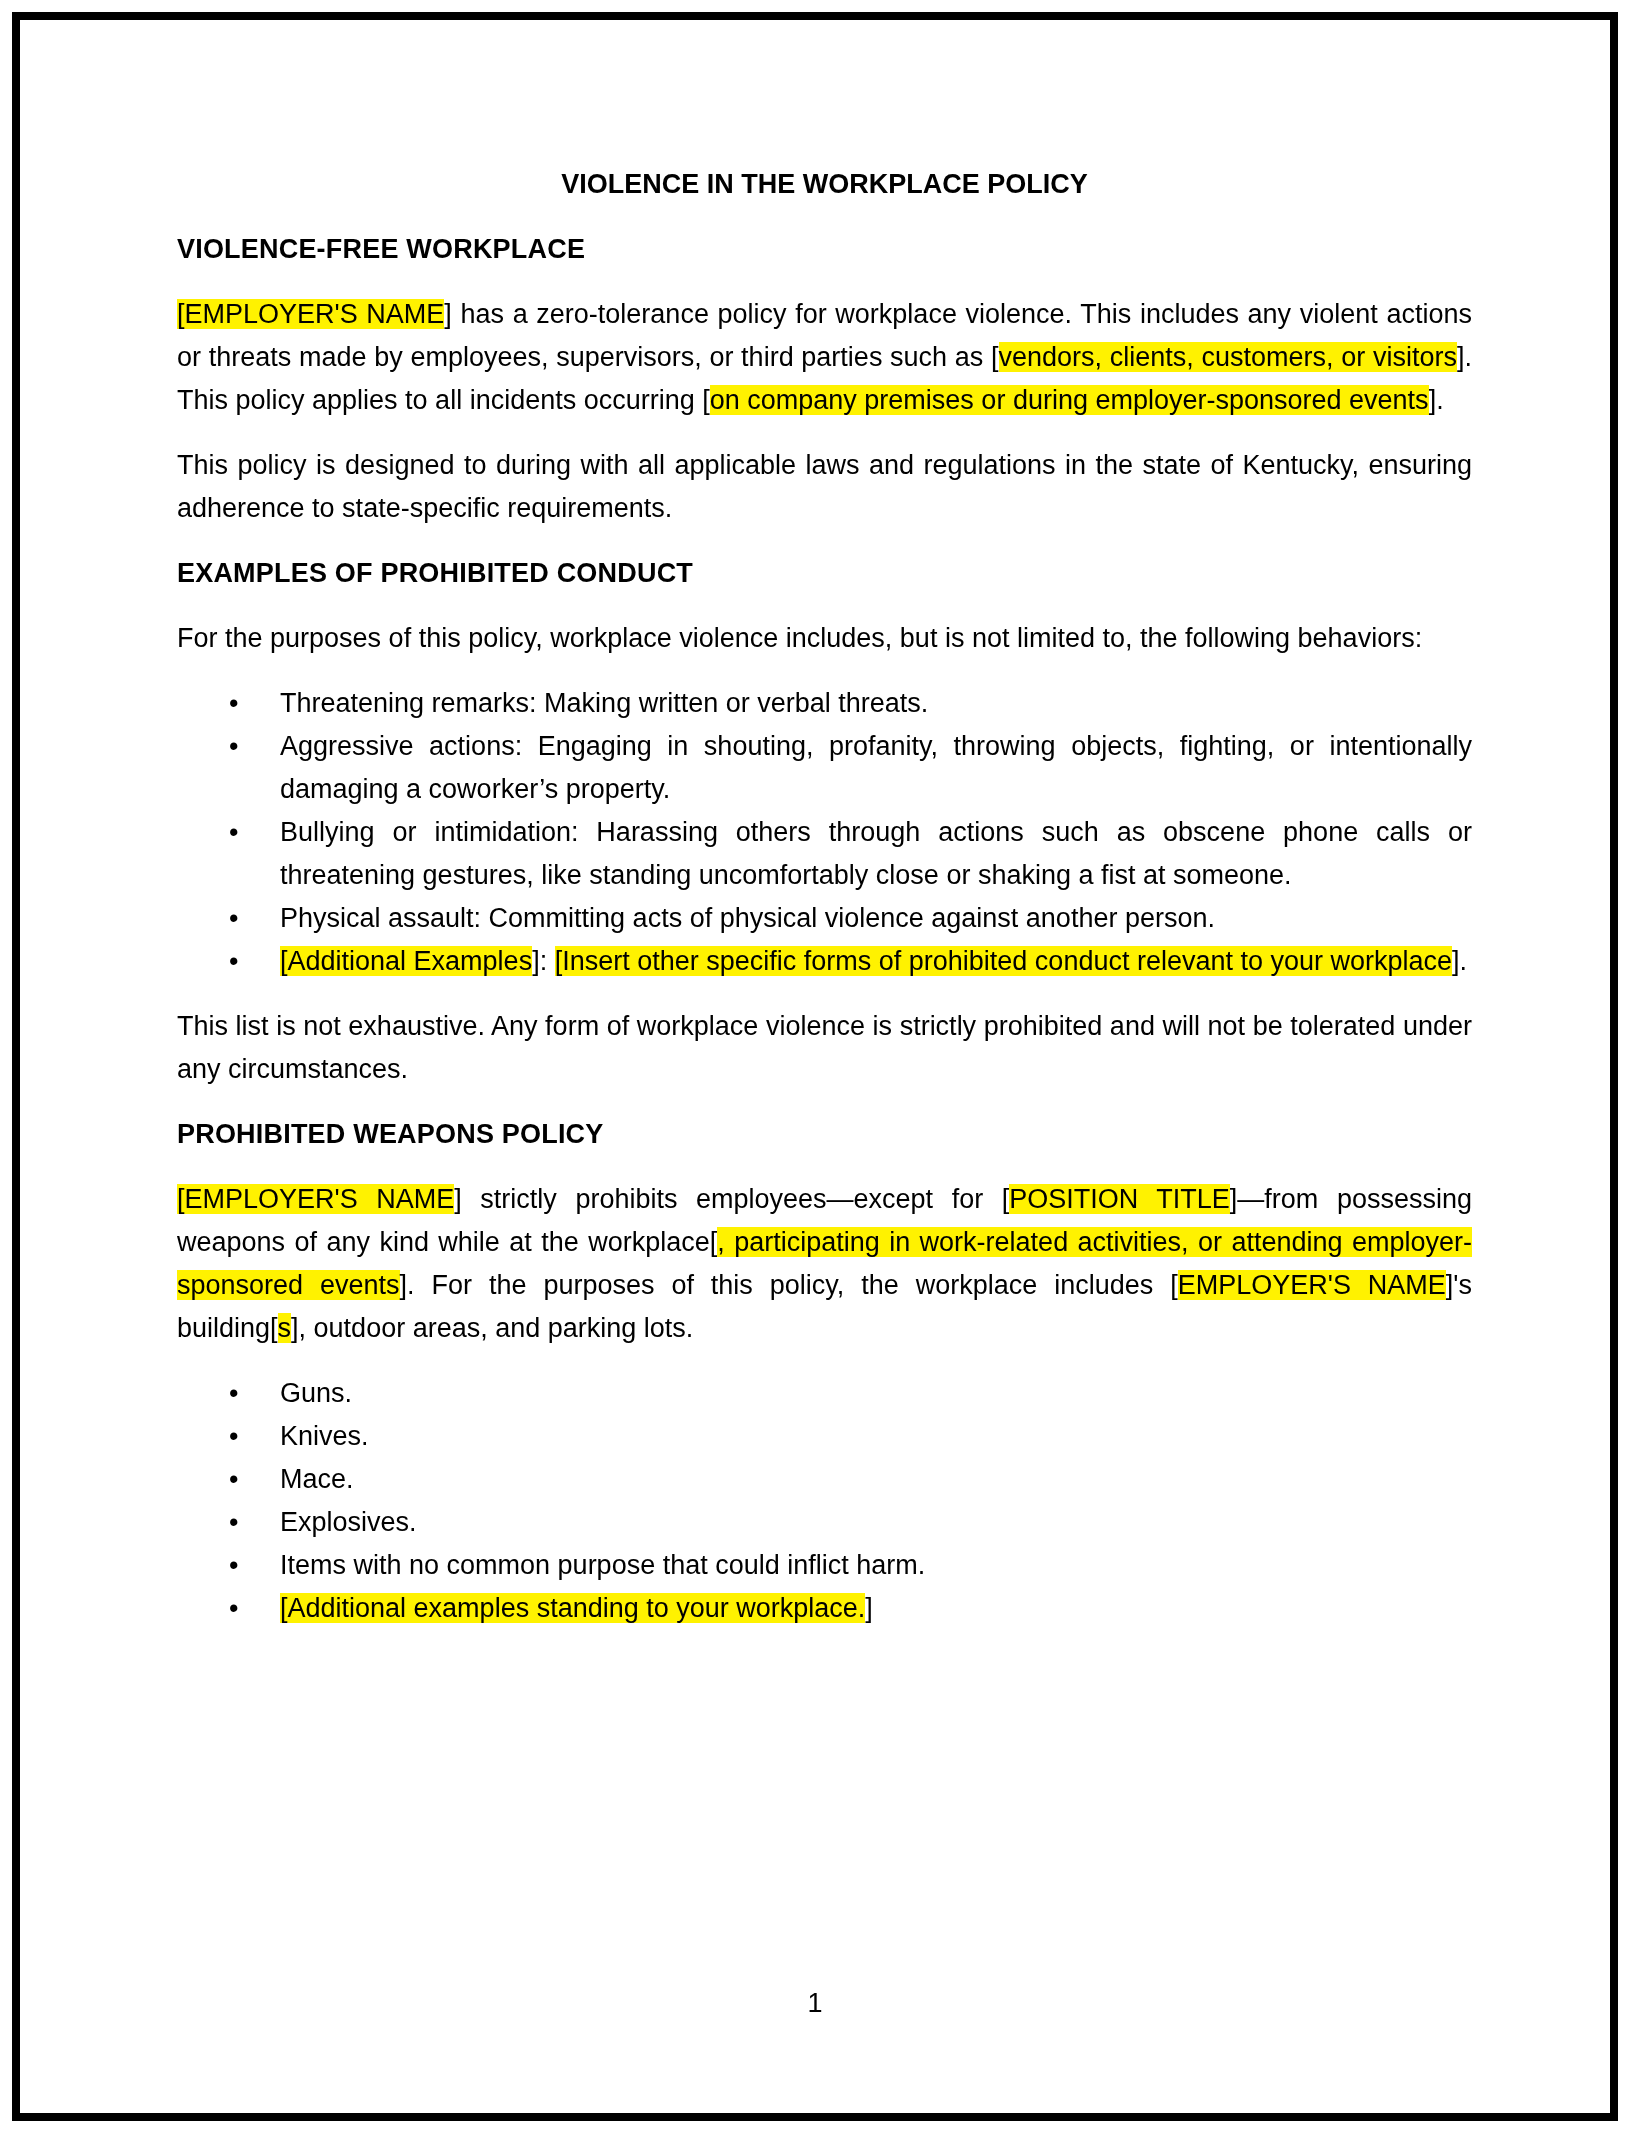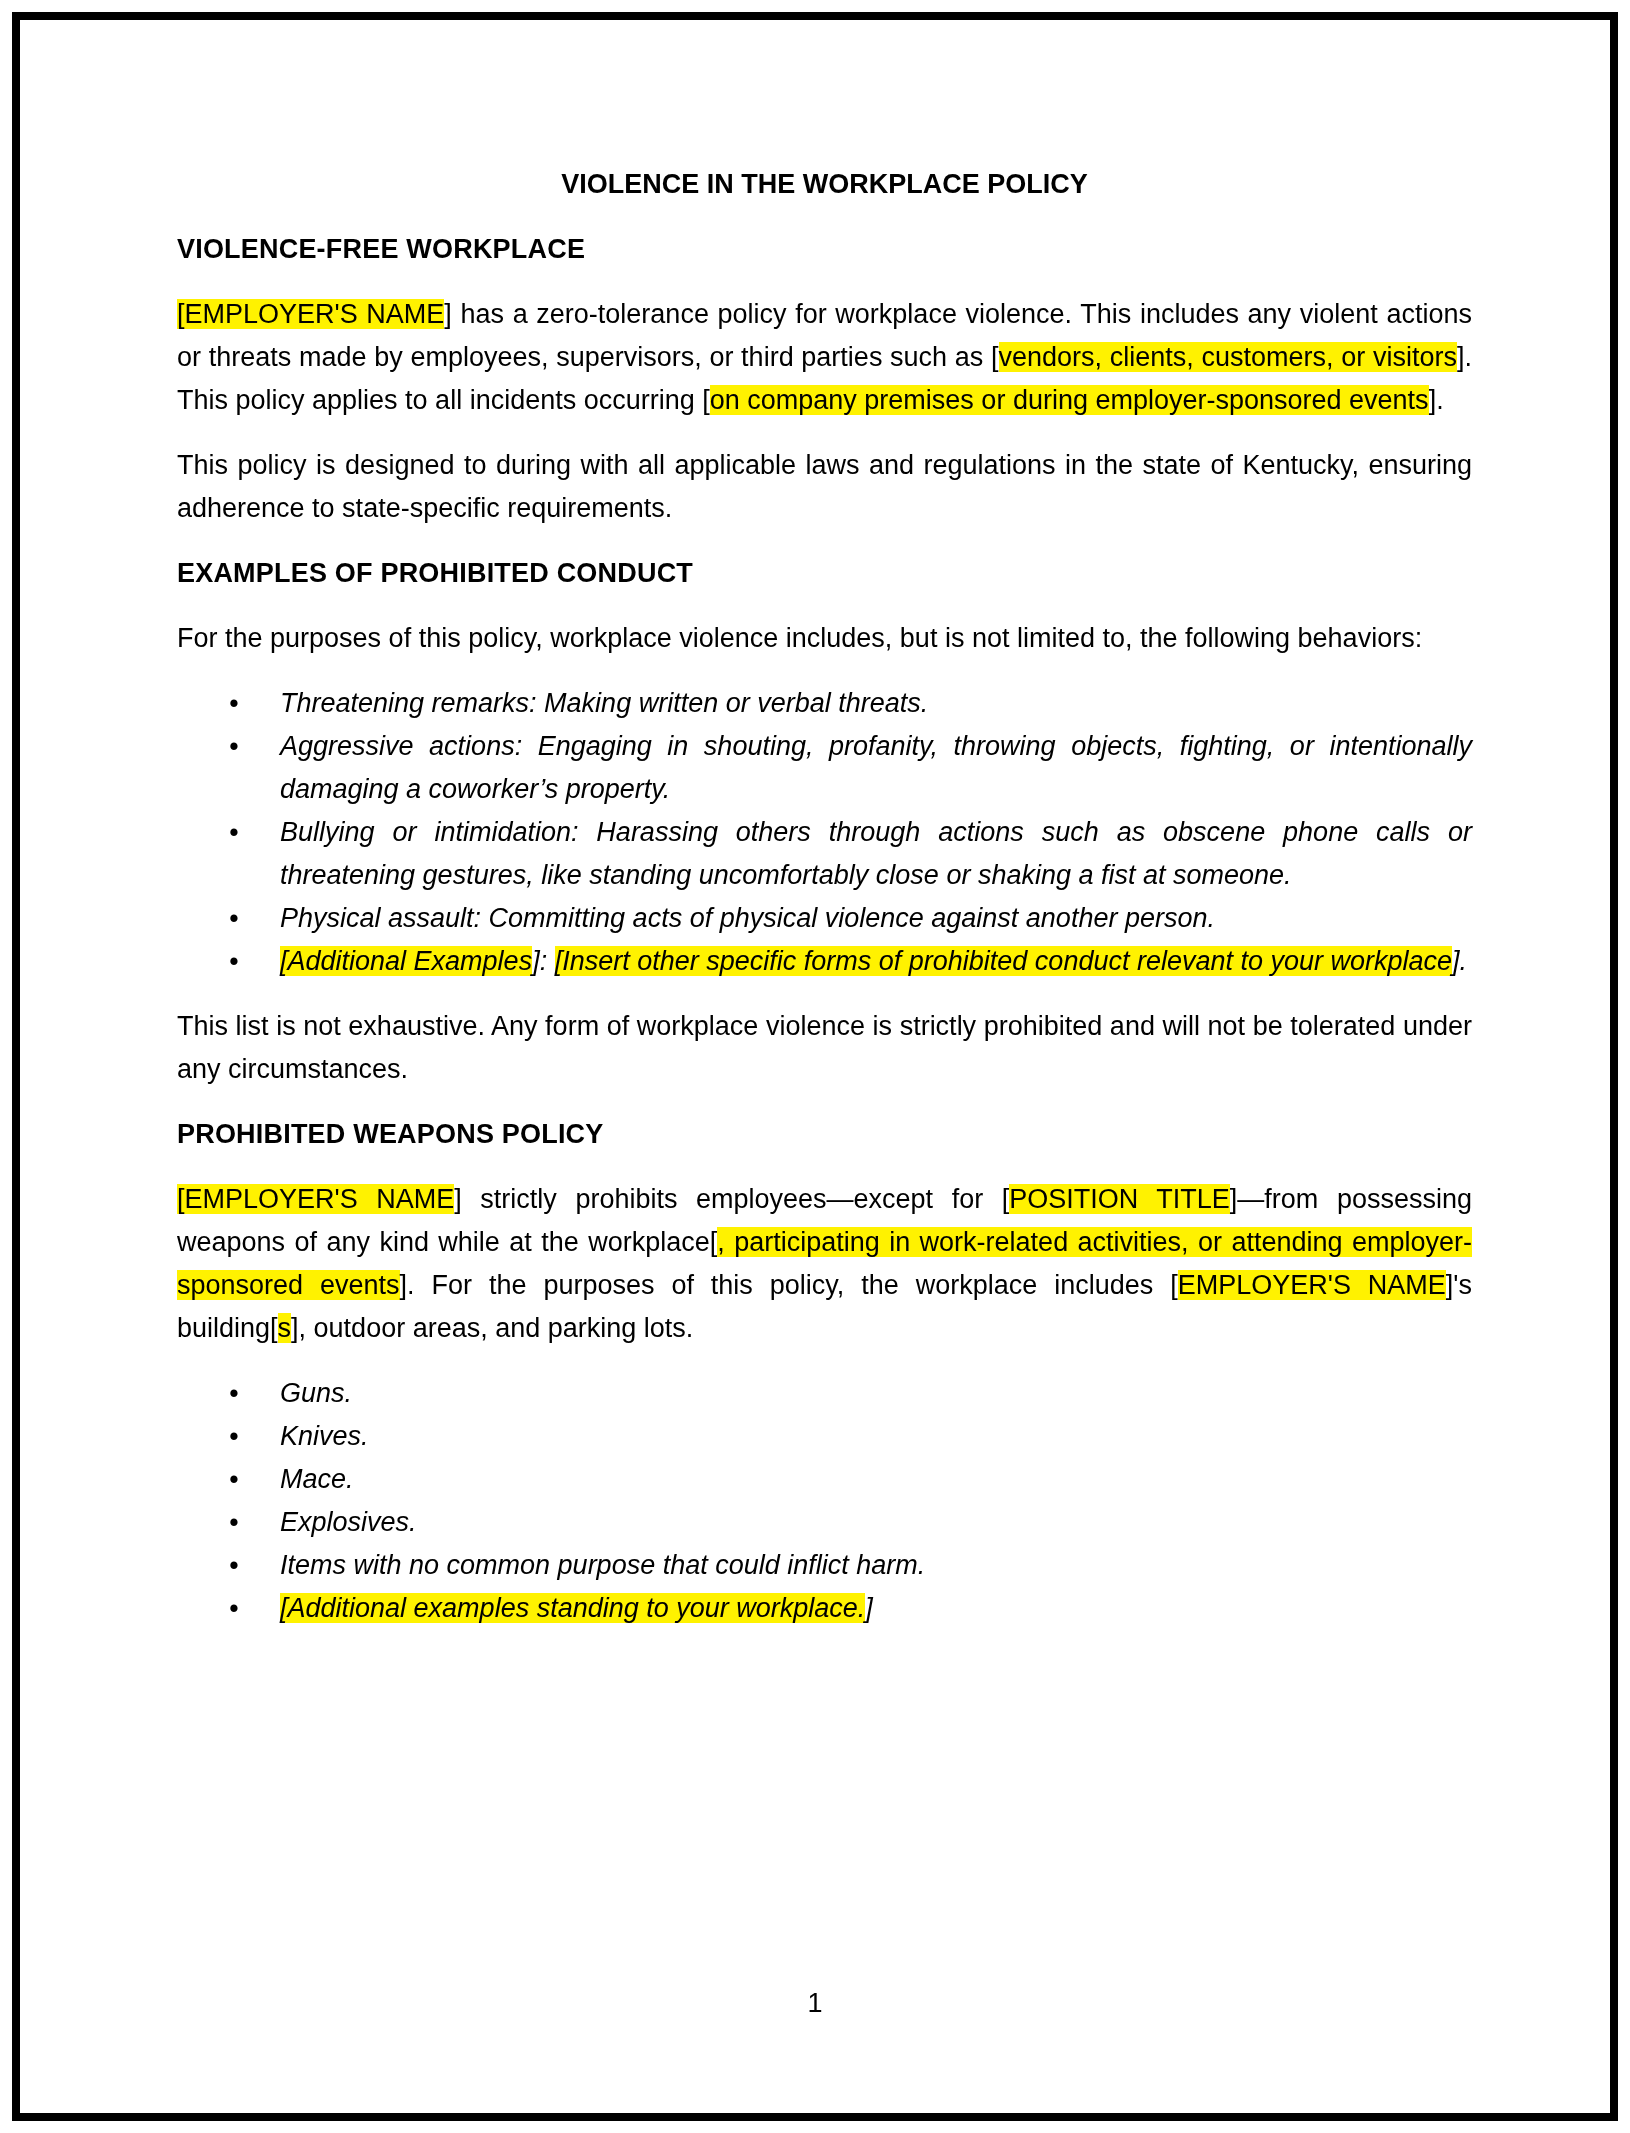--- a/index.html
+++ b/index.html
@@ -45,21 +45,20 @@
     text-align-last: center;
   }
   .heading {
     font-weight: bold;
     letter-spacing: 0.2px;
   }
   ul.doc-list {
     list-style: none;
     margin: 0 0 22px 0;
     padding: 0;
-    font-style: italic;
   }
   ul.doc-list li {
     position: relative;
     padding-left: 103px;
   }
   ul.doc-list li::before {
     content: "\2022";
     position: absolute;
     left: 52px;
     top: 0;

